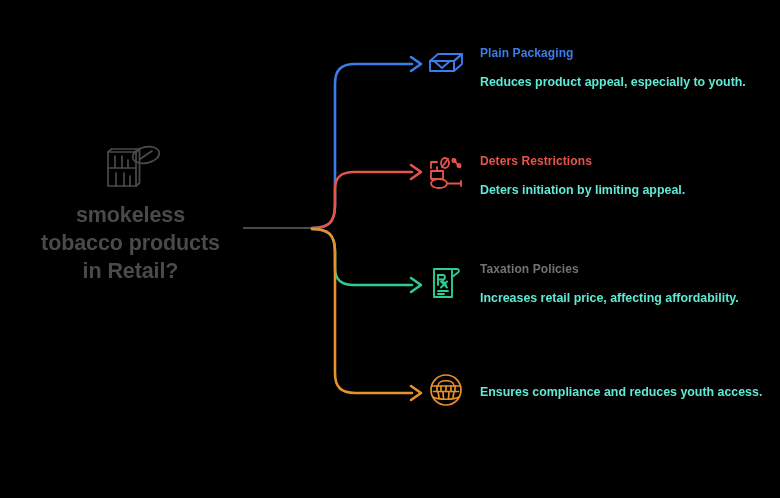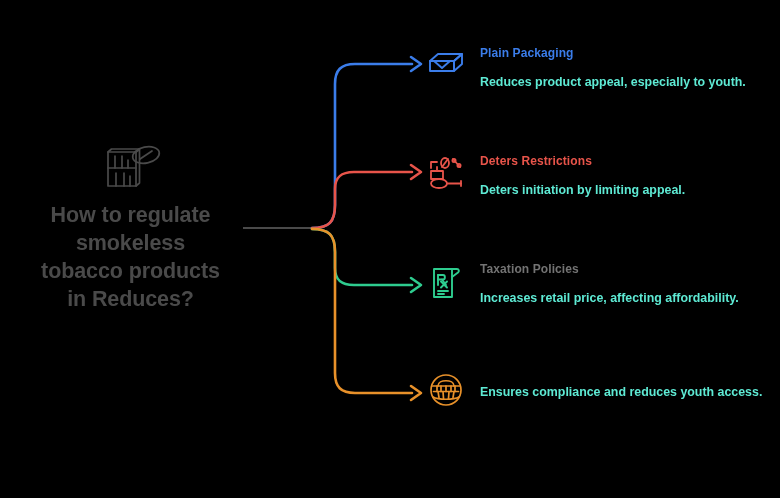--- a/index.html
+++ b/index.html
@@ -101,24 +101,23 @@
 
         <path d="M16 33 v13"></path>
         <path d="M24 33 v13"></path>
         <path d="M30 36 v10"></path>
 
         <ellipse cx="46" cy="15" rx="13.5" ry="8" transform="rotate(-12 46 15)"></ellipse>
         <path d="M40 19 l12 -8"></path>
       </g>
     </svg>
     <div id="root-title">
-      <div>How to regulate</div>
       <div>smokeless</div>
       <div>tobacco products</div>
-      <div>in Reduces?</div>
+      <div>in Retail?</div>
     </div>
   </div>
 
   <svg id="connectors" viewBox="0 0 780 498">
 
     <path d="M243 228 H312" fill="none" stroke="#4a4a4a" stroke-width="2.2"></path>
 
     <path d="M312 228 C329 228 335 222 335 205 L335 84 C335 70 341 64 355 64 L412 64" fill="none" stroke="#3b7dea" stroke-width="2.6" stroke-linecap="round"></path>
     <path d="M411 57 L421 64 L411 71" fill="none" stroke="#3b7dea" stroke-width="2.6" stroke-linecap="round" stroke-linejoin="round"></path>
 

